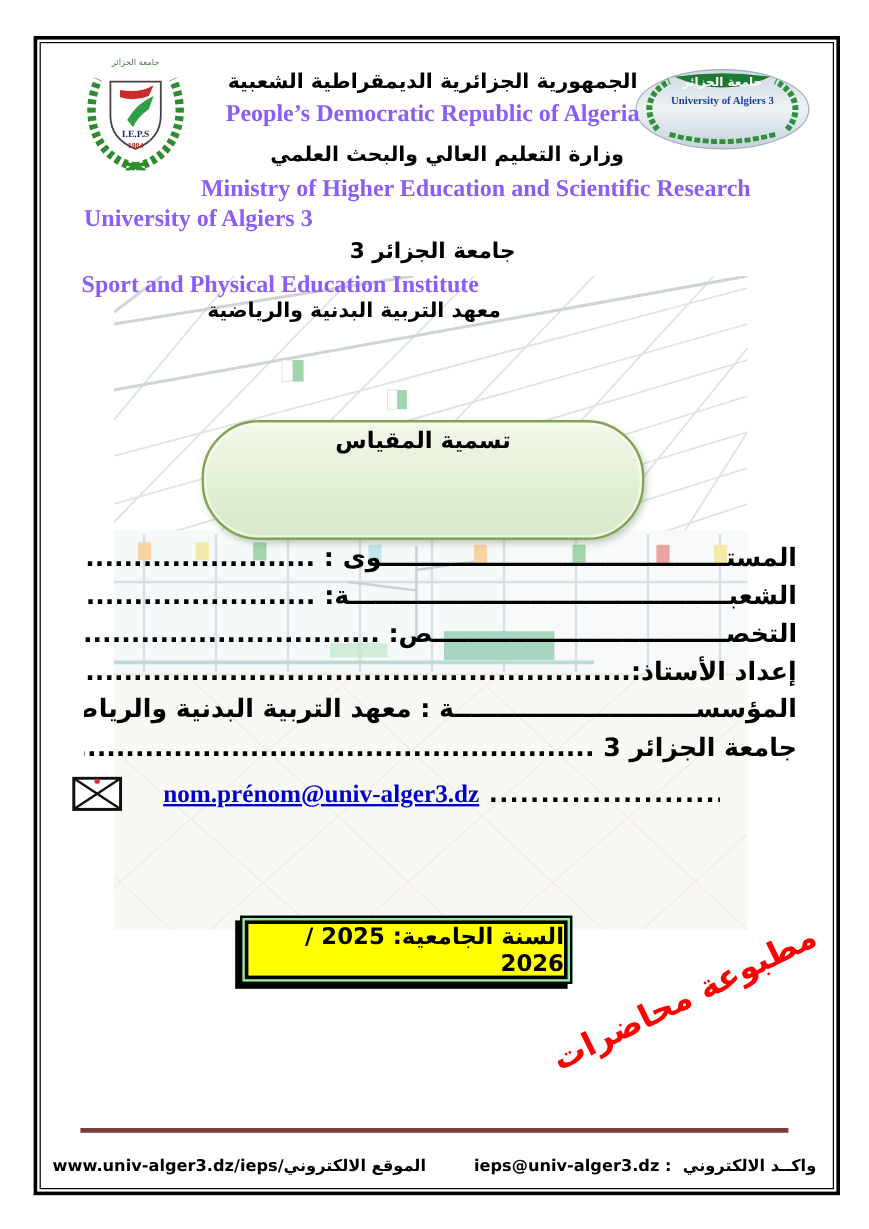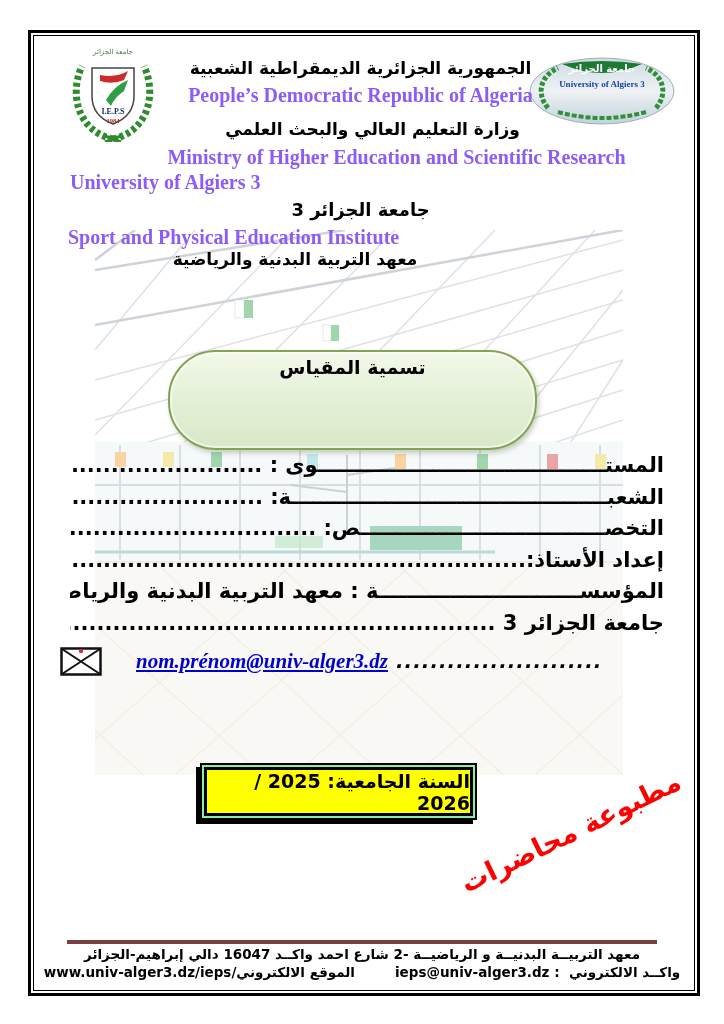--- a/index.html
+++ b/index.html
@@ -15,21 +15,21 @@
   .h-lat{font-size:20px;}
   .photo{position:absolute;left:95px;top:230px;width:528px;height:545px;}
   .capsule{position:absolute;left:168px;top:350px;width:365px;height:96px;border-radius:48px;
            background:linear-gradient(180deg,#f2f8e9 0%,#e3efd5 55%,#d8e8c8 100%);
            border:2px solid #84a355;box-shadow:2px 3px 5px rgba(100,120,80,.35), inset 0 0 0 2px rgba(255,255,255,.55);}
   .capsule-label{width:100%;text-align:center;padding-top:4px;font-size:19px;}
   .form{position:absolute;left:70px;top:450px;width:594px;direction:rtl;text-align:right;
         font-size:21px;font-weight:bold;line-height:31.6px;white-space:nowrap;overflow:hidden;}
   .form div{overflow:hidden;}
   .email-row{position:absolute;left:60px;top:641px;width:540px;height:40px;display:flex;
-             align-items:center;direction:ltr;white-space:nowrap;overflow:hidden;font-style:italic;}
+             align-items:center;direction:ltr;white-space:nowrap;overflow:hidden;}
   .email-link{font-family:"Liberation Serif","DejaVu Serif",serif;font-weight:bold;font-size:21px;
               color:#0000CD;text-decoration:underline;margin-left:34px;}
   .email-dots{font-size:20px;font-weight:bold;color:#000;margin-left:8px;letter-spacing:1px;}
   .yearbox{position:absolute;left:200px;top:763px;width:277px;height:57px;background:#86efac;
            border:2px solid #000;padding:2px;box-sizing:border-box;box-shadow:-4px 4px 0 0 #000;}
   .yearbox-inner{width:100%;height:100%;background:#FFFF00;border:3px solid #000;box-sizing:border-box;
                  display:flex;align-items:center;justify-content:center;direction:rtl;
                  font-size:19px;font-weight:bold;}
   .stamp{position:absolute;left:470px;top:812px;width:220px;transform:rotate(-26deg);
          transform-origin:center;color:#FF0000;font-size:27px;font-weight:bold;direction:rtl;
@@ -189,21 +189,20 @@
     <span class="email-dots">........................................</span>
   </div>
 
   <div class="yearbox">
     <div class="yearbox-inner">السنة الجامعية: 2025 / 2026</div>
   </div>
 
   <div class="stamp">مطبوعة محاضرات</div>
 
   <div class="footer-rule"></div>
-  <div class="footer-line1 ar">معهد التربيــة البدنيــة و الرياضيــة -2 شارع احمد واكــد 16047 دالي إبراهيم-الجزائر</div>
   <div class="footer-line2">
     <span>
       <a href="#">www.univ-alger3.dz/ieps/</a><span class="ar">الموقع الالكتروني</span>
     </span>
     <span>
       <a href="#">ieps@univ-alger3.dz</a>
       <span>:</span>&nbsp;
       <span class="ar">واكــد الالكتروني</span>
     </span>
   </div>

